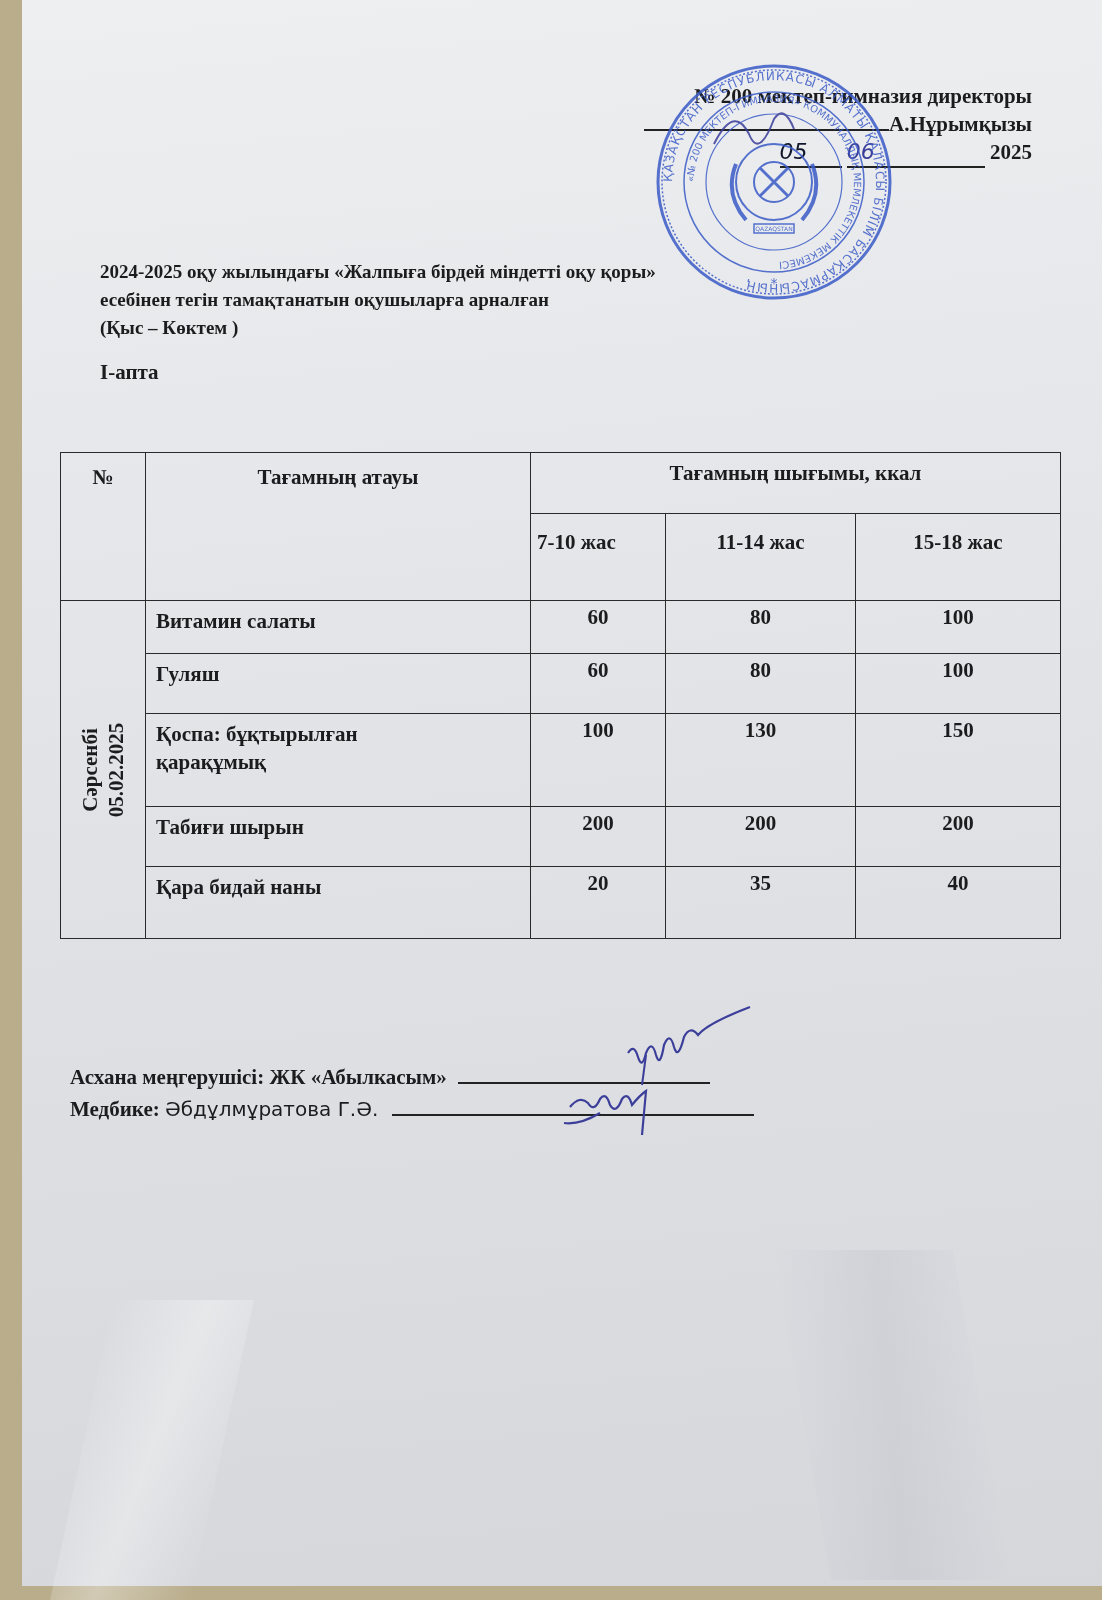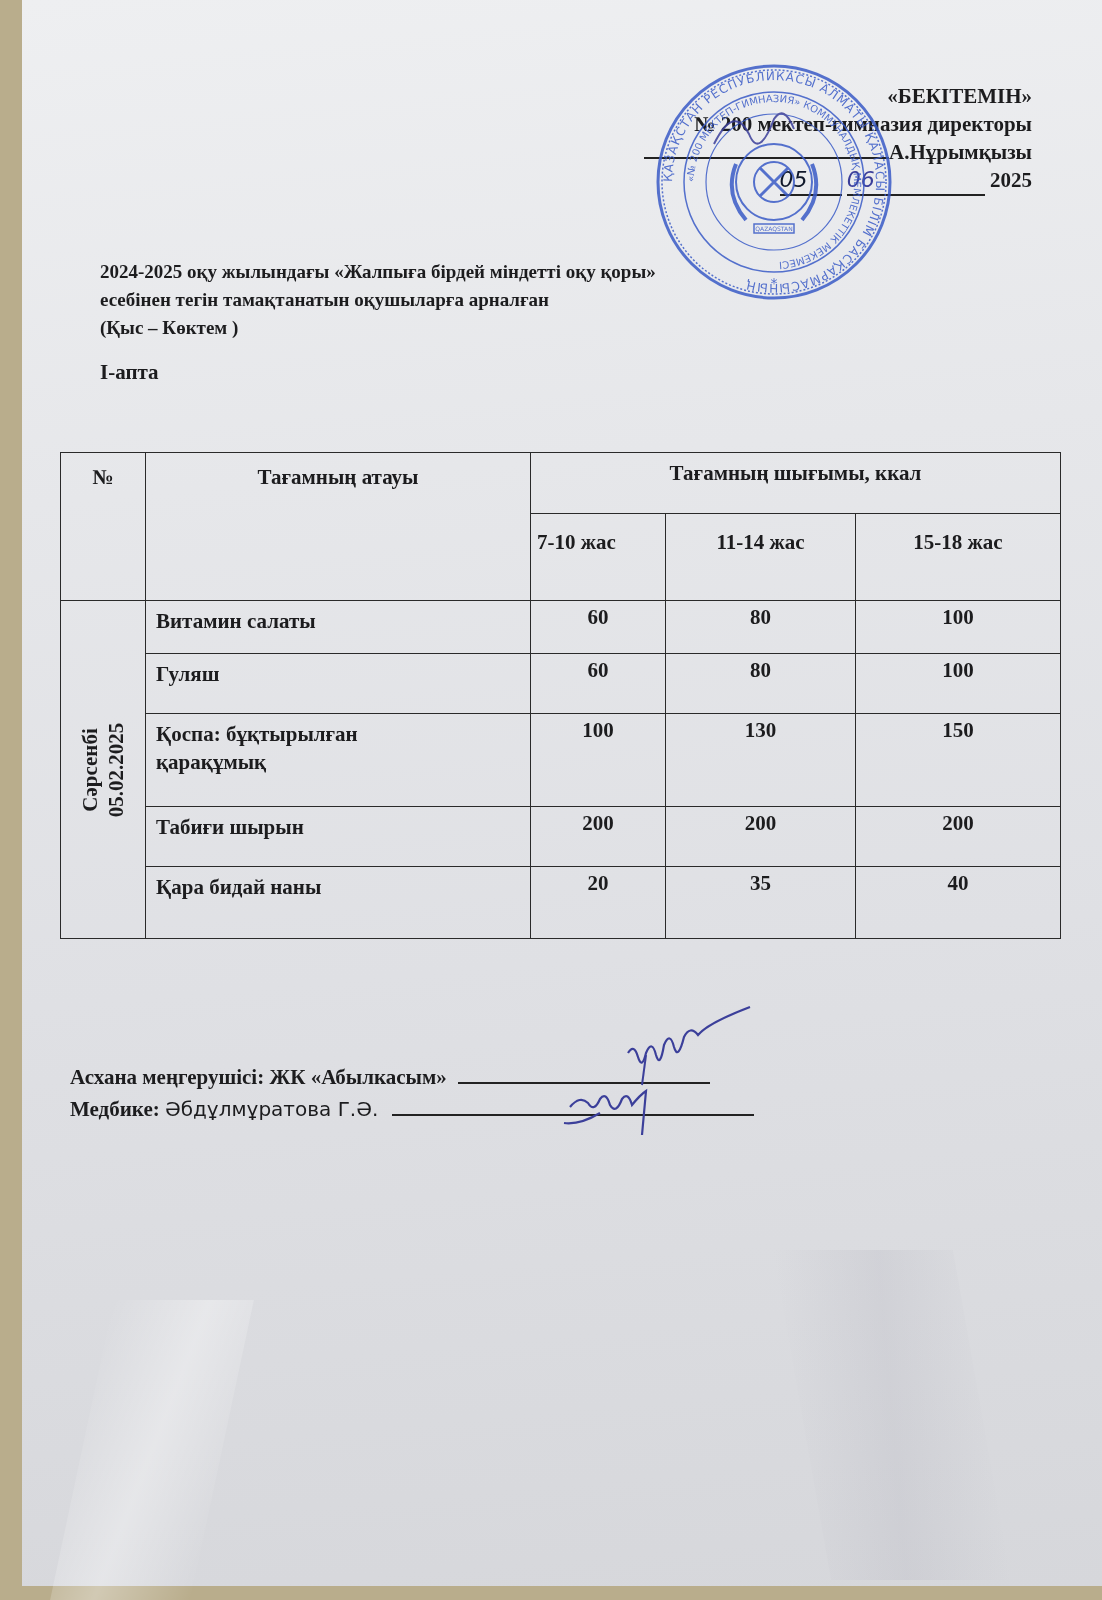--- a/index.html
+++ b/index.html
@@ -65,21 +65,20 @@
 </style>
 </head>
 <body>
 
 <div class="paper">
   <div class="crease1"></div>
   <div class="crease2"></div>
 </div>
 
 <div class="approve">
-  <div class="line">«БЕКІТЕМІН»</div>
   <div class="line">№ 200 мектеп-гимназия директоры</div>
   <div class="line">
     <span class="uline" style="width:245px;"></span><span>А.Нұрымқызы</span>
   </div>
   <div class="line">
     <span class="uline" style="width:62px; text-align:left; font-family:'DejaVu Sans',sans-serif; font-weight:normal; font-style:italic; color:#0f172a; font-size:22px;">05</span>
     <span class="uline" style="width:138px; text-align:left; font-family:'DejaVu Sans',sans-serif; font-weight:normal; font-style:italic; color:#3b3f9a; font-size:22px;">06</span>
     <span>2025</span>
   </div>
 </div>

